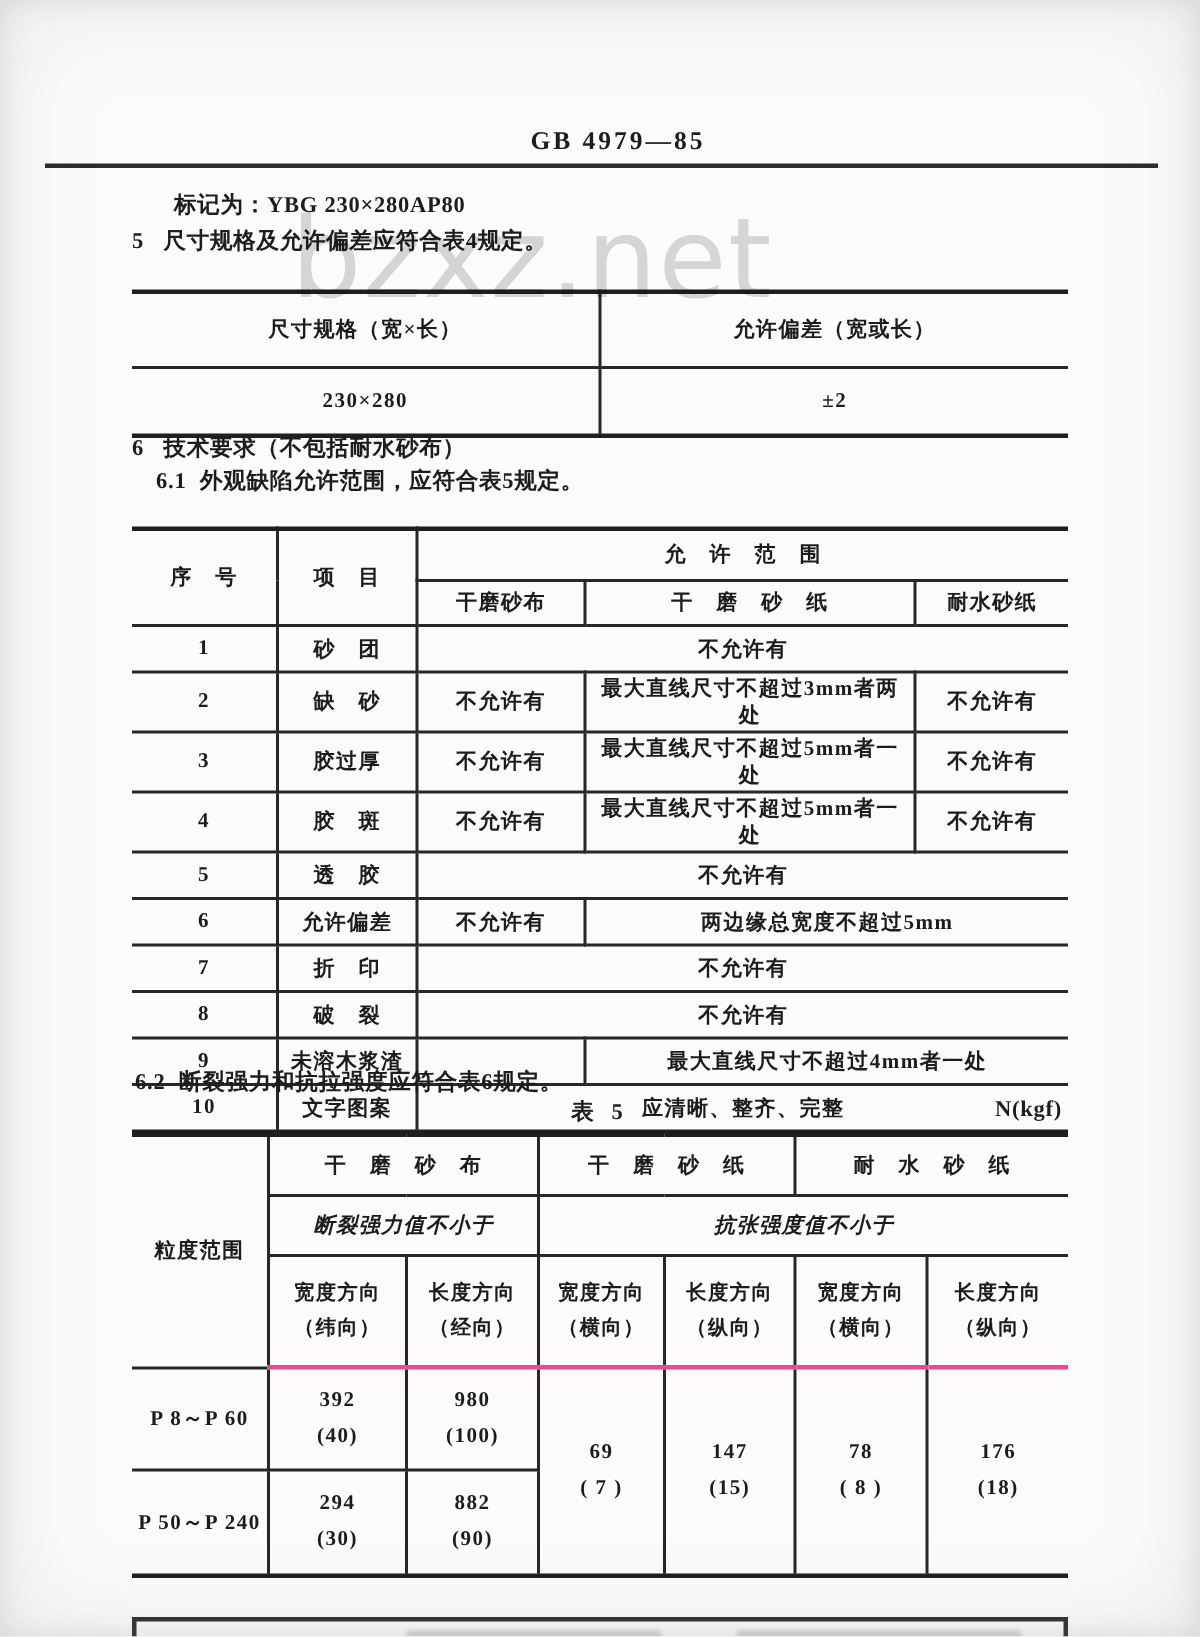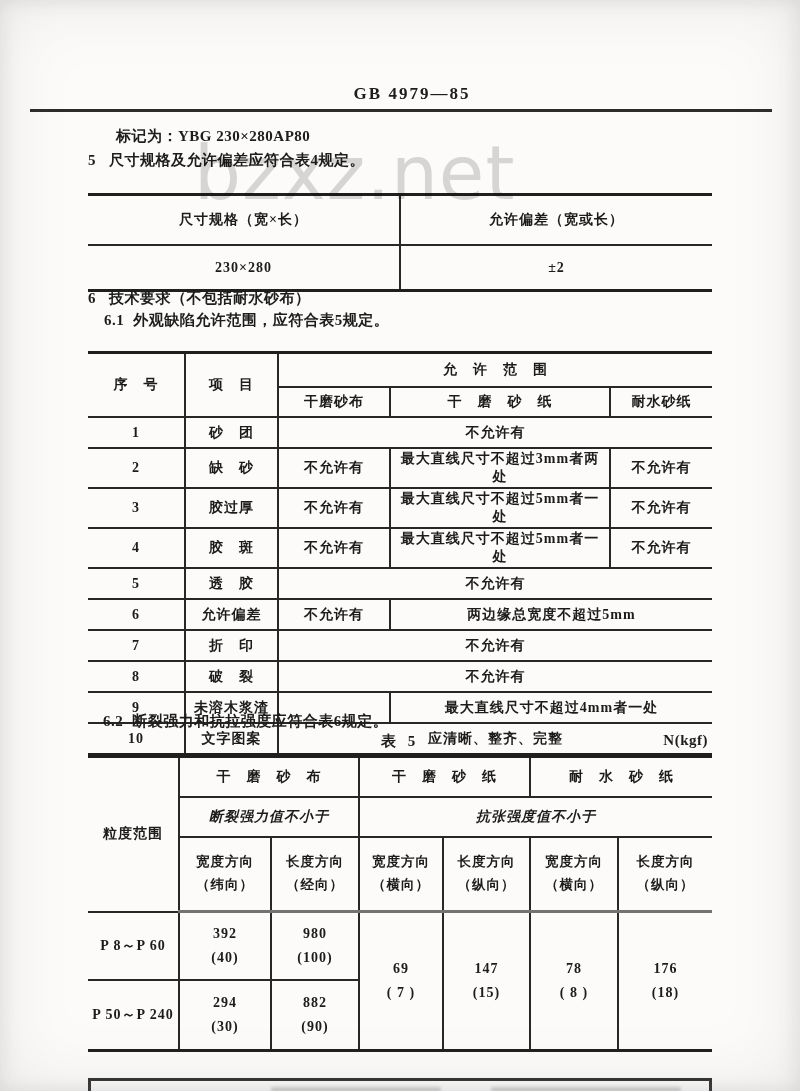--- a/index.html
+++ b/index.html
@@ -31,21 +31,21 @@
     color:#b9b9b9;opacity:0.55;mix-blend-mode:multiply;
   }
   
   .marking{top:127px;left:116px;font-size:15px;font-weight:600;letter-spacing:0.5px;}
   .sec{font-size:15px;font-weight:700;letter-spacing:0.5px;}
   .sec .num{margin-right:13px;}
   .sec-5{top:151px;left:88px;}
   .sec-6{top:289px;left:88px;}
   .sec-6-1{top:311px;left:104px;}
   .sec-6-1 .num,.sec-6-2 .num{margin-right:9px;}
-  .sec-6-2{top:712px;left:103px;text-align:center;}
+  .sec-6-2{top:712px;left:90px;text-align:center;}
   
   .cap-row{left:88px;width:624px;height:20px;}
   .cap-row .cap{display:block;width:100%;text-align:center;font-size:15px;font-weight:700;letter-spacing:4px;}
   .cap-row .unit{position:absolute;top:0;font-size:14px;font-weight:700;letter-spacing:0.5px;}
   .cap-t4{top:171px;}
   .cap-t4 .unit{right:30px;}
   .cap-t5{top:331px;}
   .cap-t6{top:732px;}
   .cap-t6 .unit{right:4px;font-size:15px;}
   
@@ -70,21 +70,21 @@
   .t4 tr:last-child td{height:41px;}
   
   .t5{top:351px;}
   .t5 .hrow1 td{height:30px;}
   .t5 .hrow2 td{height:26px;}
   .t5 .drow td{height:27px;}
   
   .t6{top:755px;}
   .t6 .grow td{height:36px;}
   .t6 .rrow td{height:36px;font-style:italic;}
-  .t6 .dirrow td{height:70px;border-bottom:3px solid #737373;line-height:1.7;font-size:13.5px;}
+  .t6 .dirrow td{height:70px;border-bottom:3px solid #ec4899;line-height:1.7;font-size:13.5px;}
   .t6 .data1 td{height:64px;}
   .t6 .data2 td{height:66px;}
   .t6 .stack div{line-height:1.7;}
   
   .footer-box{
     top:1078px;left:88px;width:618px;height:28px;
     border:3px solid #333;background:#fdfdfc;
   }
   .smudge{position:absolute;height:5px;background:#d4d4d2;filter:blur(1.5px);border-radius:2px;}
   .smudge.a{left:180px;top:6px;width:170px;}

